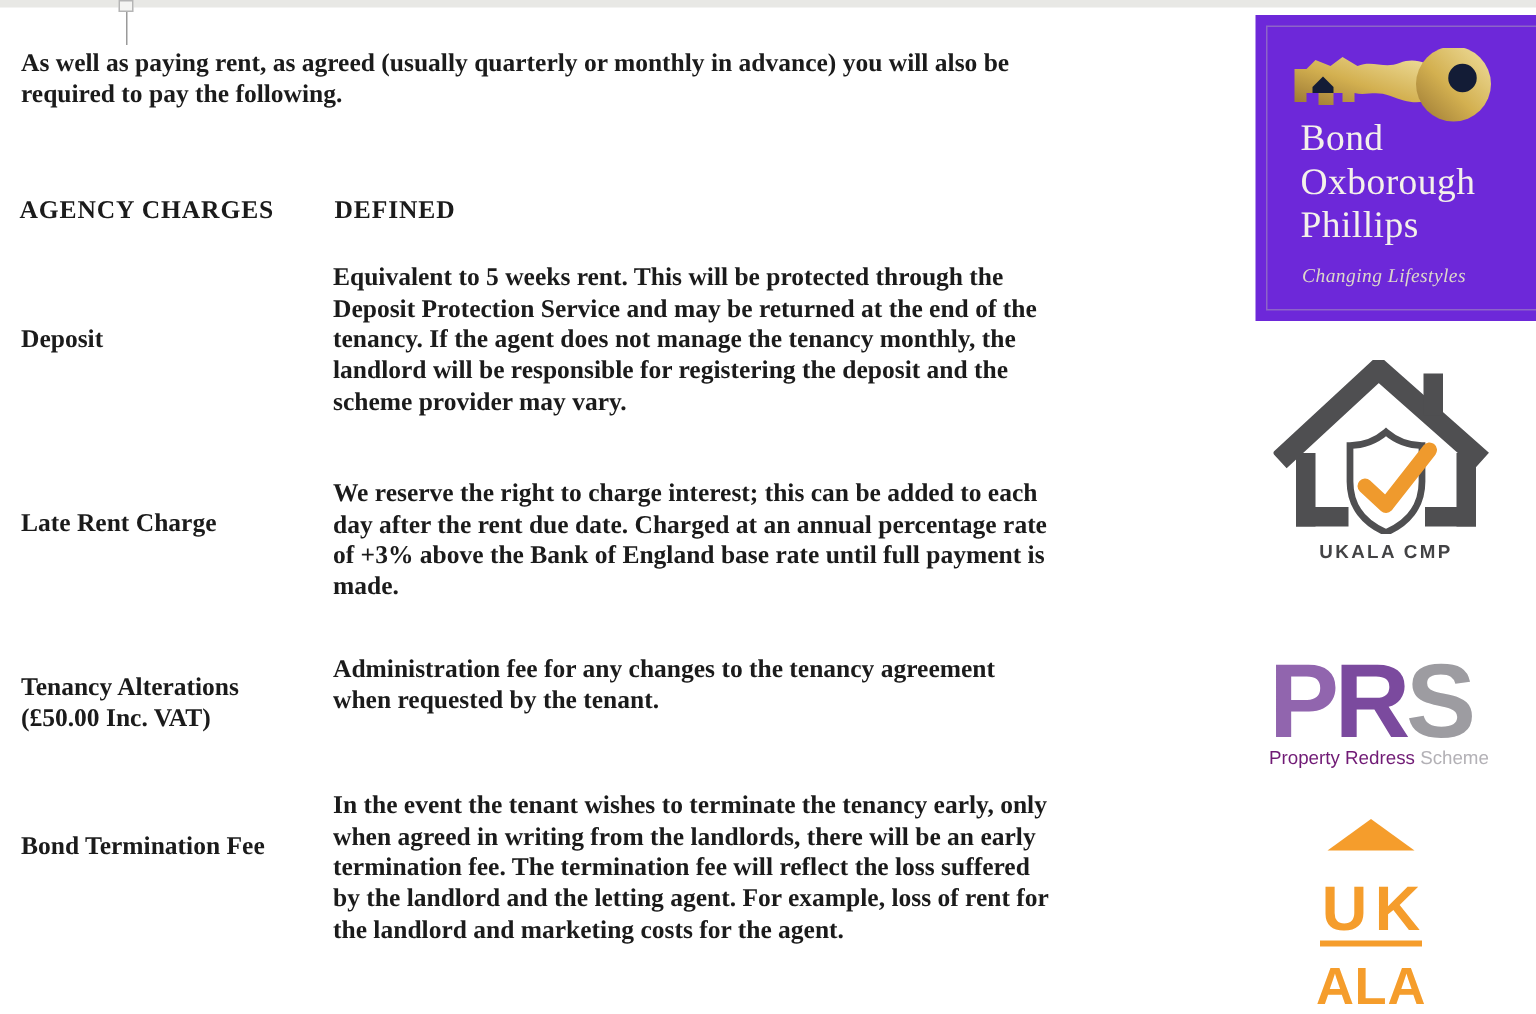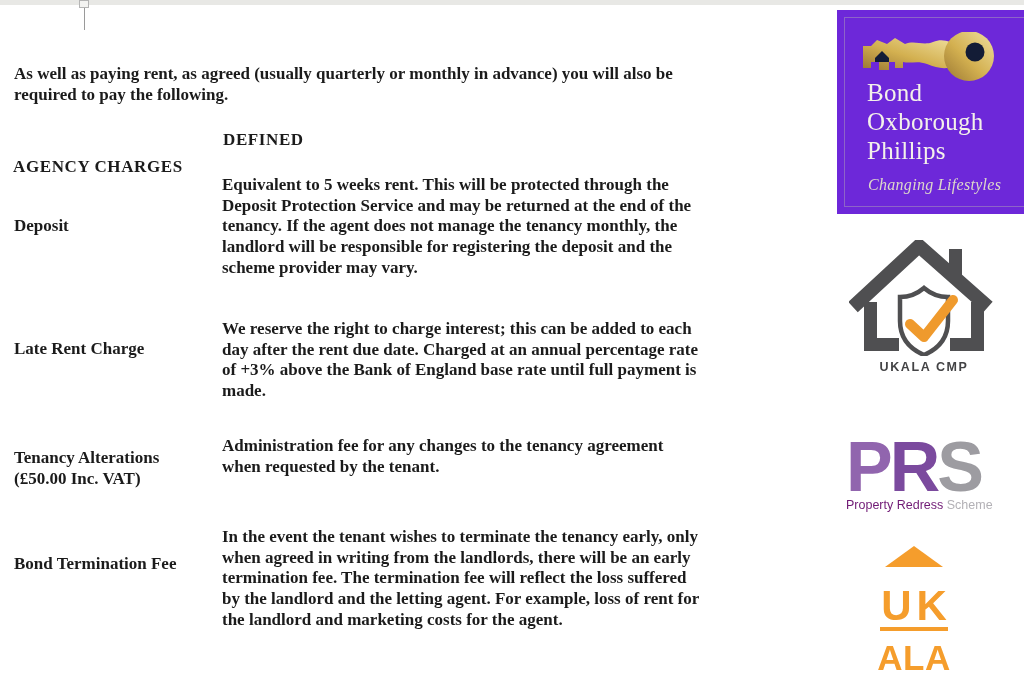--- a/index.html
+++ b/index.html
@@ -8,39 +8,39 @@
   .top-strip{position:absolute;left:0;top:0;width:1024px;height:5px;background:#e8e8e5;}
 
   
   .text-cursor{position:absolute;left:78px;top:0;width:12px;height:30px;}
   .cursor-box{width:8px;height:6px;border:1px solid #b5b5b5;margin:0 auto;background:#f4f4f2;}
   .cursor-line{width:1px;height:22px;background:#9a9a9a;margin:0 auto;}
 
   
   .doc-text{position:absolute;font-weight:bold;font-size:17px;line-height:20.7px;color:#1b1b1b;
             white-space:pre-line;}
-  .intro{left:14px;top:32px;width:790px;margin-top:32px;}
+  .intro{left:14px;top:32px;width:790px;}
   .hdr{top:130px;letter-spacing:0.6px;}
-  .hdr1{left:13px;margin-top:27px;}
+  .hdr1{left:13px;}
   .hdr2{left:223px;}
   .charge-label{left:14px;width:200px;}
   .charge-def{left:222px;width:565px;}
   .r0-label{top:216px;} .r0-def{top:175px;}
   .r1-label{top:339px;} .r1-def{top:319px;}
   .r2-label{top:448px;} .r2-def{top:436px;}
   .r3-label{top:554px;} .r3-def{top:527px;}
 
   
   .logo-bond{position:absolute;left:837px;top:10px;width:177px;height:204px;background:#6d28d9;padding-left:32px;}
   .bond-border{position:absolute;left:7px;top:7px;right:7px;bottom:7px;
                border:1px solid rgba(190,190,175,0.40);}
   .bond-key{position:absolute;left:20px;top:22px;}
   .bond-name{position:absolute;left:30px;top:68px;font-size:25px;line-height:29px;
              color:#f4f1ea;white-space:pre-line;font-weight:500;letter-spacing:0.3px;}
-  .bond-tagline{position:absolute;left:31px;top:166px;font-size:16px;font-style:italic;
+  .bond-tagline{position:absolute;left:31px;top:166px;font-size:13px;font-style:italic;
                 color:#ddd8ca;letter-spacing:0.3px;}
 
   
   .logo-cmp{position:absolute;left:833px;top:240px;width:182px;text-align:center;
             font-family:"Liberation Sans","DejaVu Sans",sans-serif;}
   .cmp-title{font-size:21px;line-height:22px;margin-top:1px;white-space:nowrap;}
   .cmp-strong{font-weight:800;color:#434345;letter-spacing:0.5px;}
   .cmp-light{font-weight:400;color:#cfa16b;letter-spacing:1px;}
   .cmp-sub{font-size:12.5px;line-height:14px;font-weight:800;color:#434345;letter-spacing:1.6px;}
 

